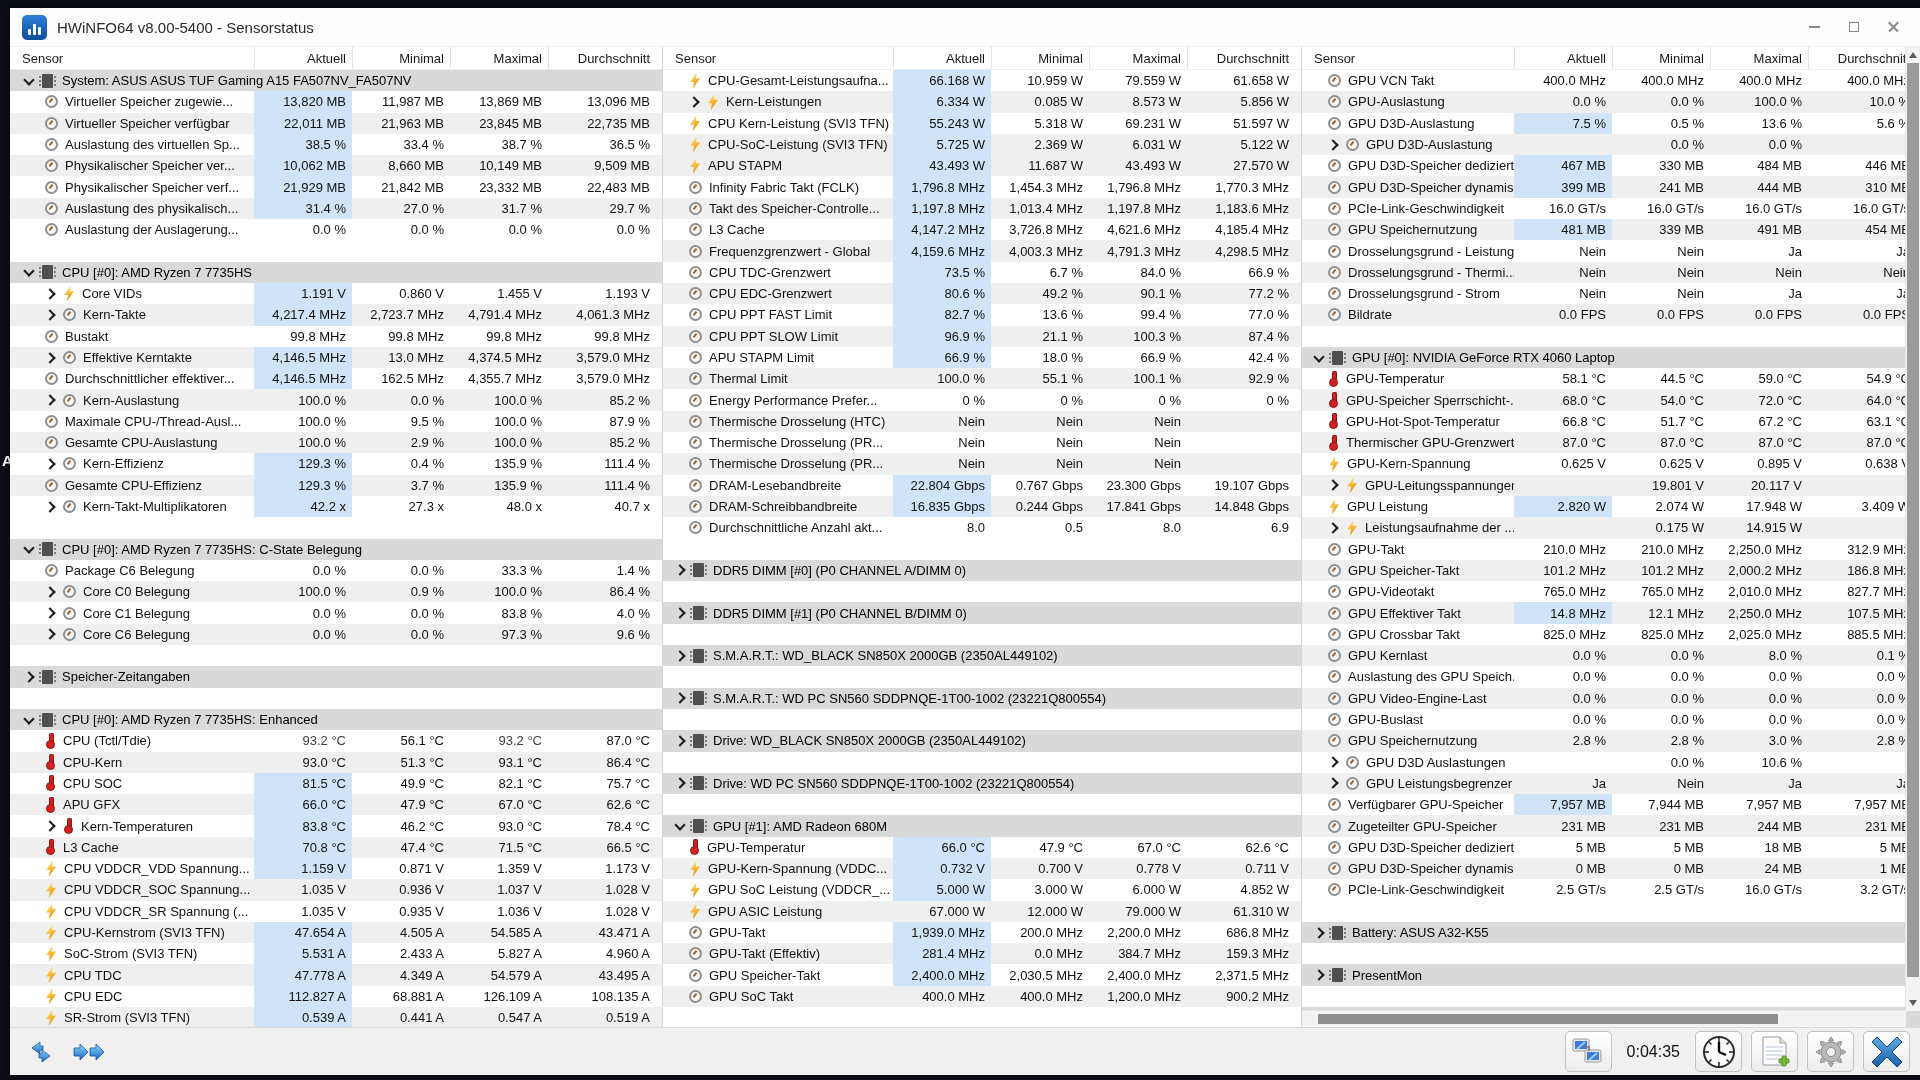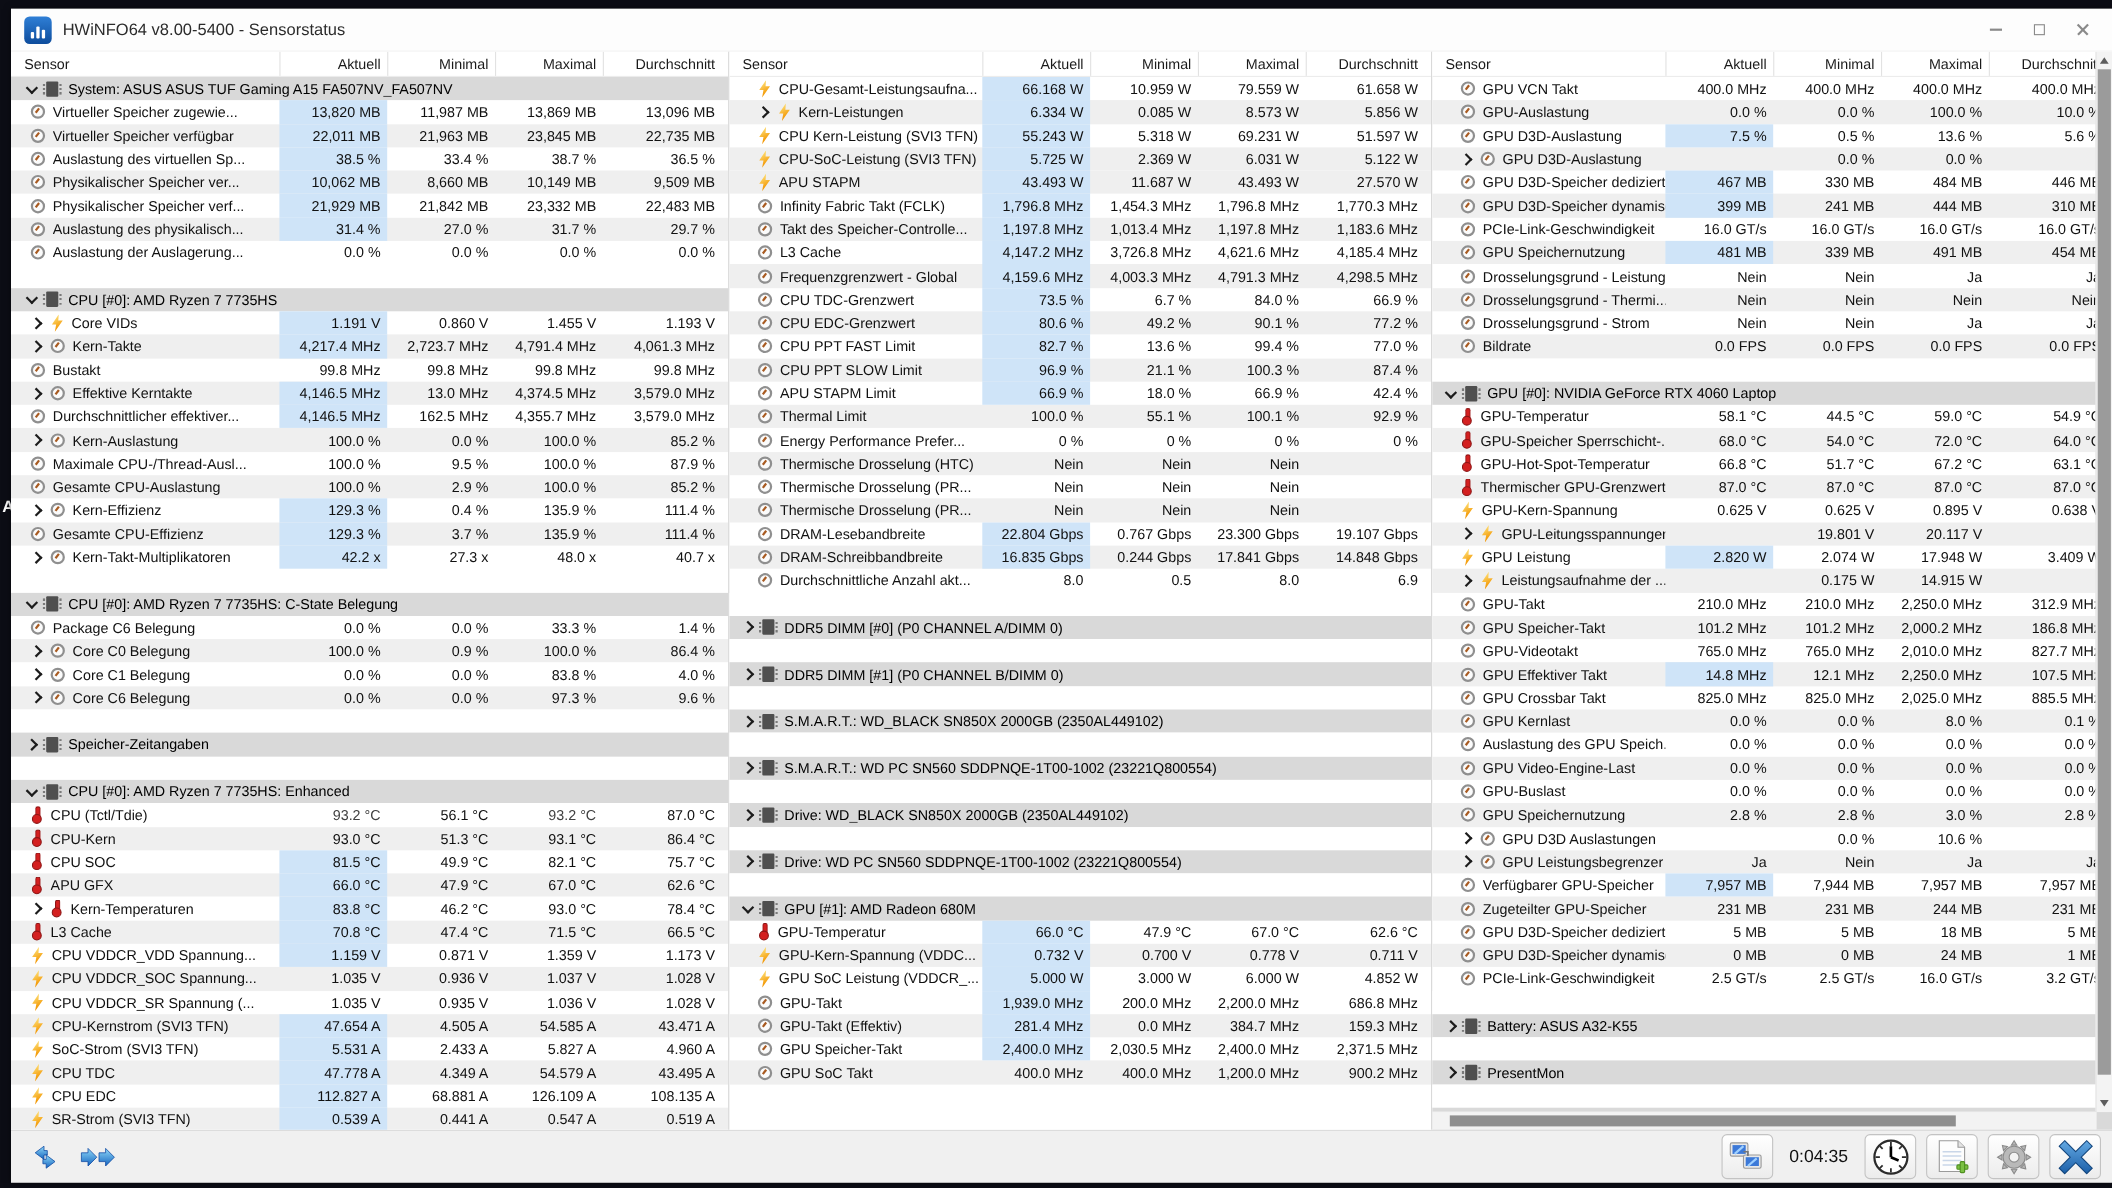--- a/index.html
+++ b/index.html
@@ -29,21 +29,21 @@
   .p3 .inner{width:620px;}
   
   .hdr{height:22px;display:flex;align-items:center;font-size:13px;color:#1a1a1a;background:#fff;border-bottom:1px solid #ececec;}
   .hcell{flex:none;text-align:right;white-space:nowrap;border-left:1px solid #e2e2e2;height:100%;display:flex;align-items:center;justify-content:flex-end;box-sizing:border-box;}
   .hcell.first{flex:1;justify-content:flex-start;padding-left:12px;border-left:none;}
   .hcell.w98{width:98px;padding-right:6px;}
   .hcell.w114{width:114px;padding-right:12px;}
   
   .rows{display:block;}
   .row{height:21.3px;display:flex;align-items:center;font-size:13px;color:#111;white-space:nowrap;box-sizing:border-box;}
-  .p1 .row{padding-left:18px;}
+  .p1 .row{padding-left:35px;}
   .p2 .row,.p3 .row{padding-left:26px;}
   .row.z1{background:#efefef;}
   .row.sp{background:#fff;}
   .row.sec{background:#d9d9d9;color:#000;}
   .p1 .row.sec{padding-left:14px;}
   .p2 .row.sec,.p3 .row.sec{padding-left:12px;}
   .lbl{flex:1;overflow:hidden;text-overflow:clip;}
   .val{flex:none;width:98px;text-align:right;padding-right:6px;box-sizing:border-box;height:100%;display:flex;align-items:center;justify-content:flex-end;}
   .val.dur{width:114px;padding-right:12px;}
   .val.hl{background:#cfe4f8;}
@@ -696,20 +696,28 @@
               <span class="val">0.778 V</span>
               <span class="val dur">0.711 V</span>
             </div>
             <div class="row">
               <span class="ico p"></span>
               <span class="lbl">GPU SoC Leistung (VDDCR_...</span>
               <span class="val hl">5.000 W</span>
               <span class="val">3.000 W</span>
               <span class="val">6.000 W</span>
               <span class="val dur">4.852 W</span>
+            </div>
+            <div class="row z1">
+              <span class="ico p"></span>
+              <span class="lbl">GPU ASIC Leistung</span>
+              <span class="val">67.000 W</span>
+              <span class="val">12.000 W</span>
+              <span class="val">79.000 W</span>
+              <span class="val dur">61.310 W</span>
             </div>
             <div class="row">
               <span class="ico g"></span>
               <span class="lbl">GPU-Takt</span>
               <span class="val hl">1,939.0 MHz</span>
               <span class="val">200.0 MHz</span>
               <span class="val">2,200.0 MHz</span>
               <span class="val dur">686.8 MHz</span>
             </div>
             <div class="row z1">

